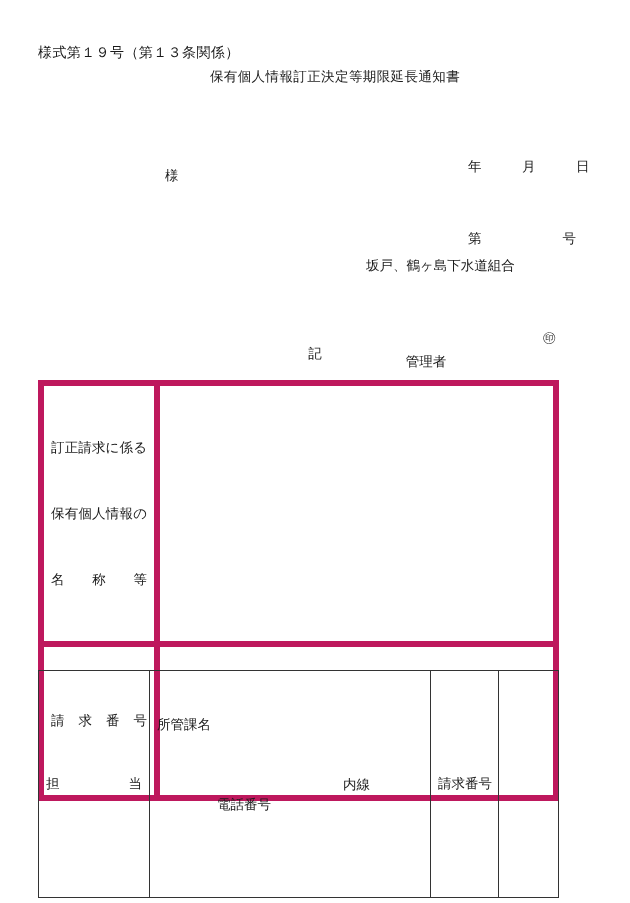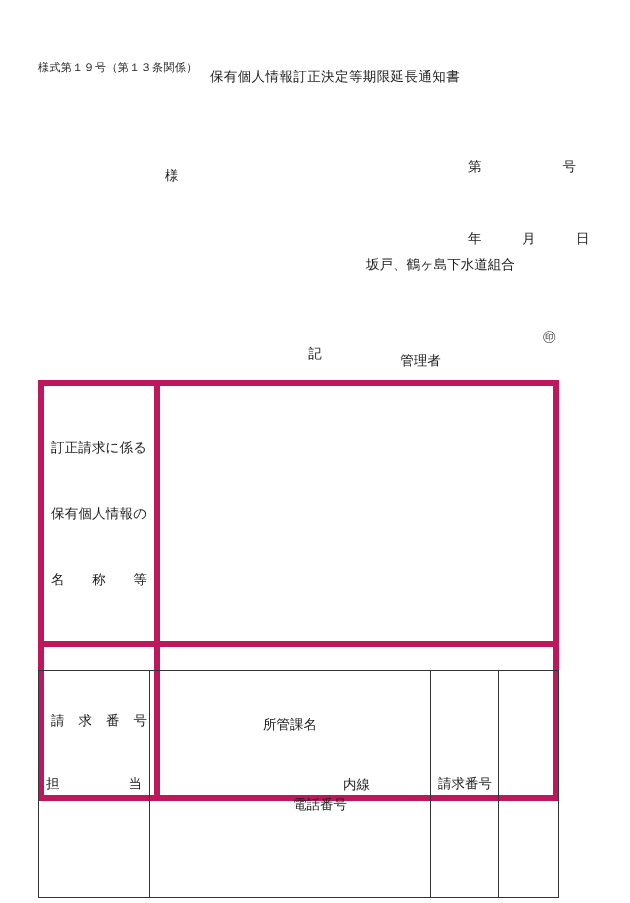--- a/index.html
+++ b/index.html
@@ -17,24 +17,23 @@
     height: 903px;
     background: #ffffff;
     overflow: hidden;
   }
 
   
   .form-no {
     position: absolute;
     left: 38px;
     top: 44px;
-    font-size: 11px;
+    font-size: 14px;
     letter-spacing: 0.4px;
     white-space: pre;
-    margin-top: 16px;
   }
   .doc-title {
     position: absolute;
     left: 0;
     top: 68px;
     width: 630px;
     text-align: center;
     padding-left: 40px;
     box-sizing: border-box;
     font-size: 13.5px;
@@ -62,21 +61,20 @@
   }
 
   
   .issuer {
     position: absolute;
     left: 366px;
     top: 205px;
     font-size: 13.5px;
     line-height: 24px;
     white-space: pre;
-    font-family: Liberation Serif, serif;
   }
   .issuer-role-line {
     position: relative;
     display: block;
     width: 190px;
   }
   .issuer-role {
     margin-left: 14px;
   }
   .seal-mark {
@@ -168,43 +166,42 @@
     vertical-align: middle;
     height: 40px;
   }
   .bt-col-charge { width: 110px; }
   .bt-col-dept   { width: 280px; }
   .bt-col-reqlbl { width: 67px; }
   .dept-stack {
     padding: 3px 7px 3px 7px;
     line-height: 20px;
     white-space: pre;
-    text-align: center;
   }
   .dept-line2 {
     display: block;
     position: relative;
   }
   .ext-label {
     position: absolute;
     left: 186px;
     top: 0;
   }
 </style>
 </head>
 <body>
 
 <div id="page">
 
   <div class="form-no">様式第１９号（第１３条関係）</div>
   <div class="doc-title">保有個人情報訂正決定等期限延長通知書</div>
 
   <div class="meta-block">
+    <div>年　　　月　　　日</div>
     <div>第　　　　　　号</div>
-    <div>年　　　月　　　日</div>
   </div>
 
   <div class="addressee">様</div>
 
   <div class="issuer">
     <div>坂戸、鶴ヶ島下水道組合</div>
     <div class="issuer-role-line">
       <span class="issuer-role">管理者</span>
       <span class="seal-mark">㊞</span>
     </div>

